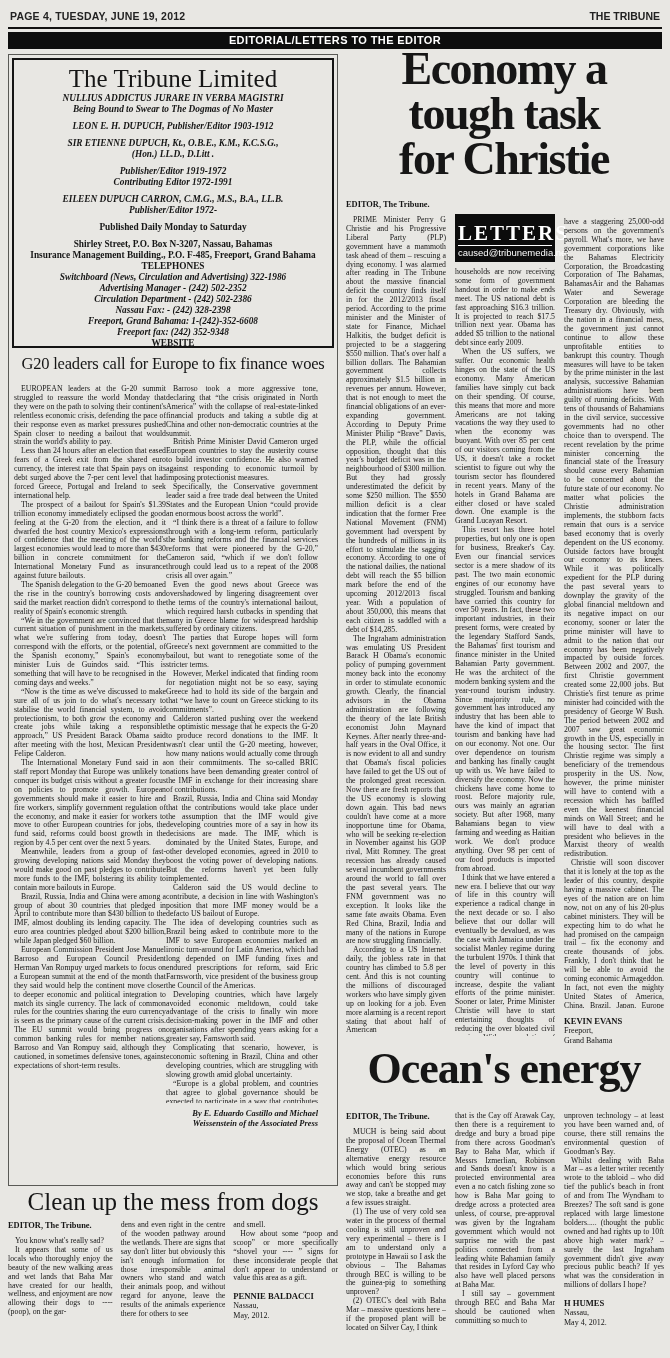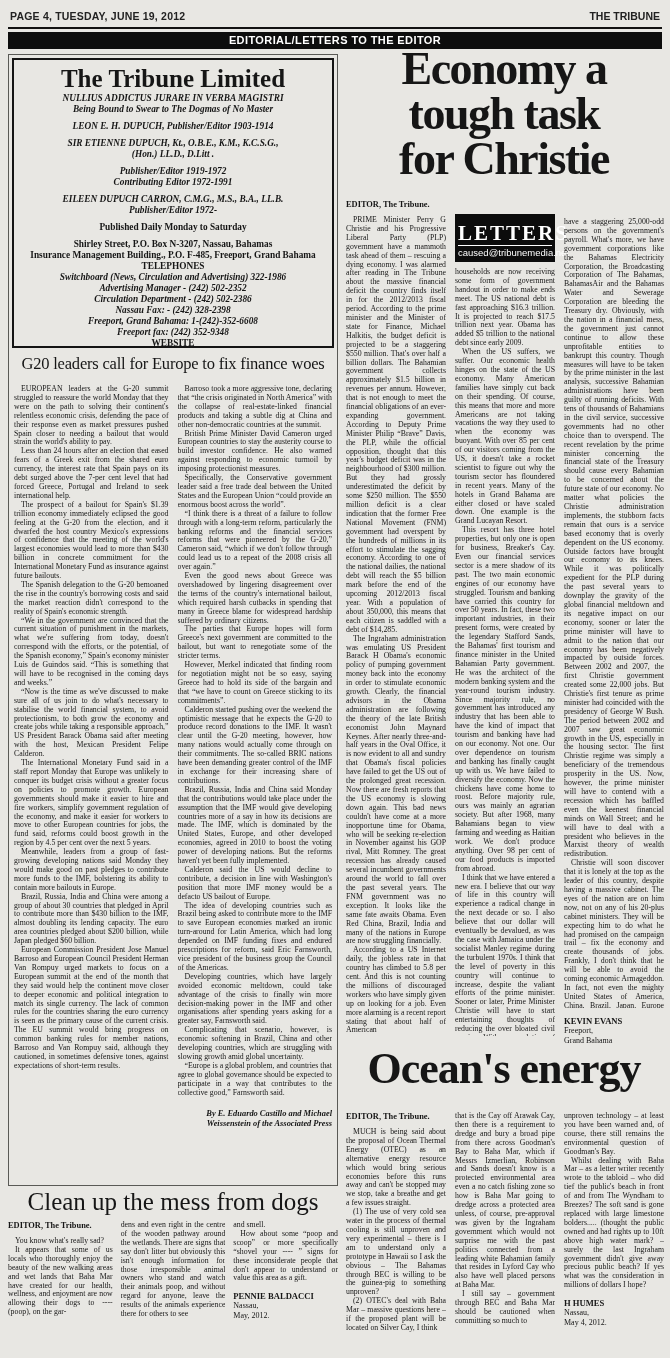--- a/index.html
+++ b/index.html
@@ -11,28 +11,28 @@
   .hdr-left{left:10px;top:10px;font:bold 10.5px "Liberation Sans",sans-serif;color:#222;letter-spacing:.2px;}
   .hdr-right{right:10px;top:10px;font:bold 10.5px "Liberation Sans",sans-serif;color:#222;}
   .hdr-rule{left:8px;right:8px;top:27px;height:2px;background:#121212;}
   .section-bar{left:8px;right:8px;top:32px;height:17px;background:#0d0d0d;color:#fff;
                font:bold 11px "Liberation Sans",sans-serif;line-height:17px;text-align:center;letter-spacing:.4px;}
 
   
   .left-block{left:8px;top:54px;width:330px;height:1132px;border:1px solid #5a5a56;box-sizing:border-box;}
   .masthead{position:absolute;left:3px;right:3px;top:3px;height:290px;border:2px solid #141414;
             text-align:center;box-sizing:border-box;padding-top:5px;overflow:hidden;}
-  .mast-title{font-weight:bold;font-size:25px;line-height:27px;margin-bottom:1px;}
+  .mast-title{font-weight:normal;font-size:25px;line-height:27px;margin-bottom:1px;}
   .m{font-size:9.3px;font-weight:bold;line-height:11px;}
   .it{font-style:italic;}
   .gap{height:6px;}
 
   .g20-headline{position:absolute;left:4px;right:4px;top:299px;text-align:center;
                 font-size:16.5px;line-height:19px;letter-spacing:-.2px;white-space:nowrap;}
-  .g20-cols{position:absolute;left:5px;right:5px;top:330px;height:770px;display:flex;gap:9px;}
+  .g20-cols{position:absolute;left:5px;right:19px;top:330px;height:770px;display:flex;}
   .gcol{flex:1;min-width:0;}
   .clip{overflow:hidden;}
   .h755{height:755px;}
   .h720{height:718px;}
 
   .newsbody p.para{margin:0;font-size:7.8px;line-height:8.9px;text-align:justify;text-indent:7px;}
   .newsbody p.para.cont{text-indent:0;}
 
   .g20-byline{font-style:italic;font-weight:bold;font-size:8.4px;line-height:10px;text-align:right;margin-top:6px;}
 
@@ -73,21 +73,21 @@
 <div class="abs hdr-rule"></div>
 <div class="abs section-bar">EDITORIAL/LETTERS TO THE EDITOR</div>
 
 <div class="abs left-block">
 
   <div class="masthead">
     <div class="mast-title">The Tribune Limited</div>
     <div class="m it">NULLIUS ADDICTUS JURARE IN VERBA MAGISTRI</div>
     <div class="m it">Being Bound to Swear to The Dogmas of No Master</div>
     <div class="gap"></div>
-    <div class="m it">LEON E. H. DUPUCH, Publisher/Editor 1903-1914</div>
+    <div class="m it">LEON E. H. DUPUCH, Publisher/Editor 1903-1912</div>
     <div class="gap"></div>
     <div class="m it">SIR ETIENNE DUPUCH, Kt., O.B.E., K.M., K.C.S.G.,</div>
     <div class="m it">(Hon.) LL.D., D.Litt .</div>
     <div class="gap"></div>
     <div class="m it">Publisher/Editor 1919-1972</div>
     <div class="m it">Contributing Editor 1972-1991</div>
     <div class="gap"></div>
     <div class="m it">EILEEN DUPUCH CARRON, C.M.G., M.S., B.A., LL.B.</div>
     <div class="m it">Publisher/Editor 1972-</div>
     <div class="gap"></div>

